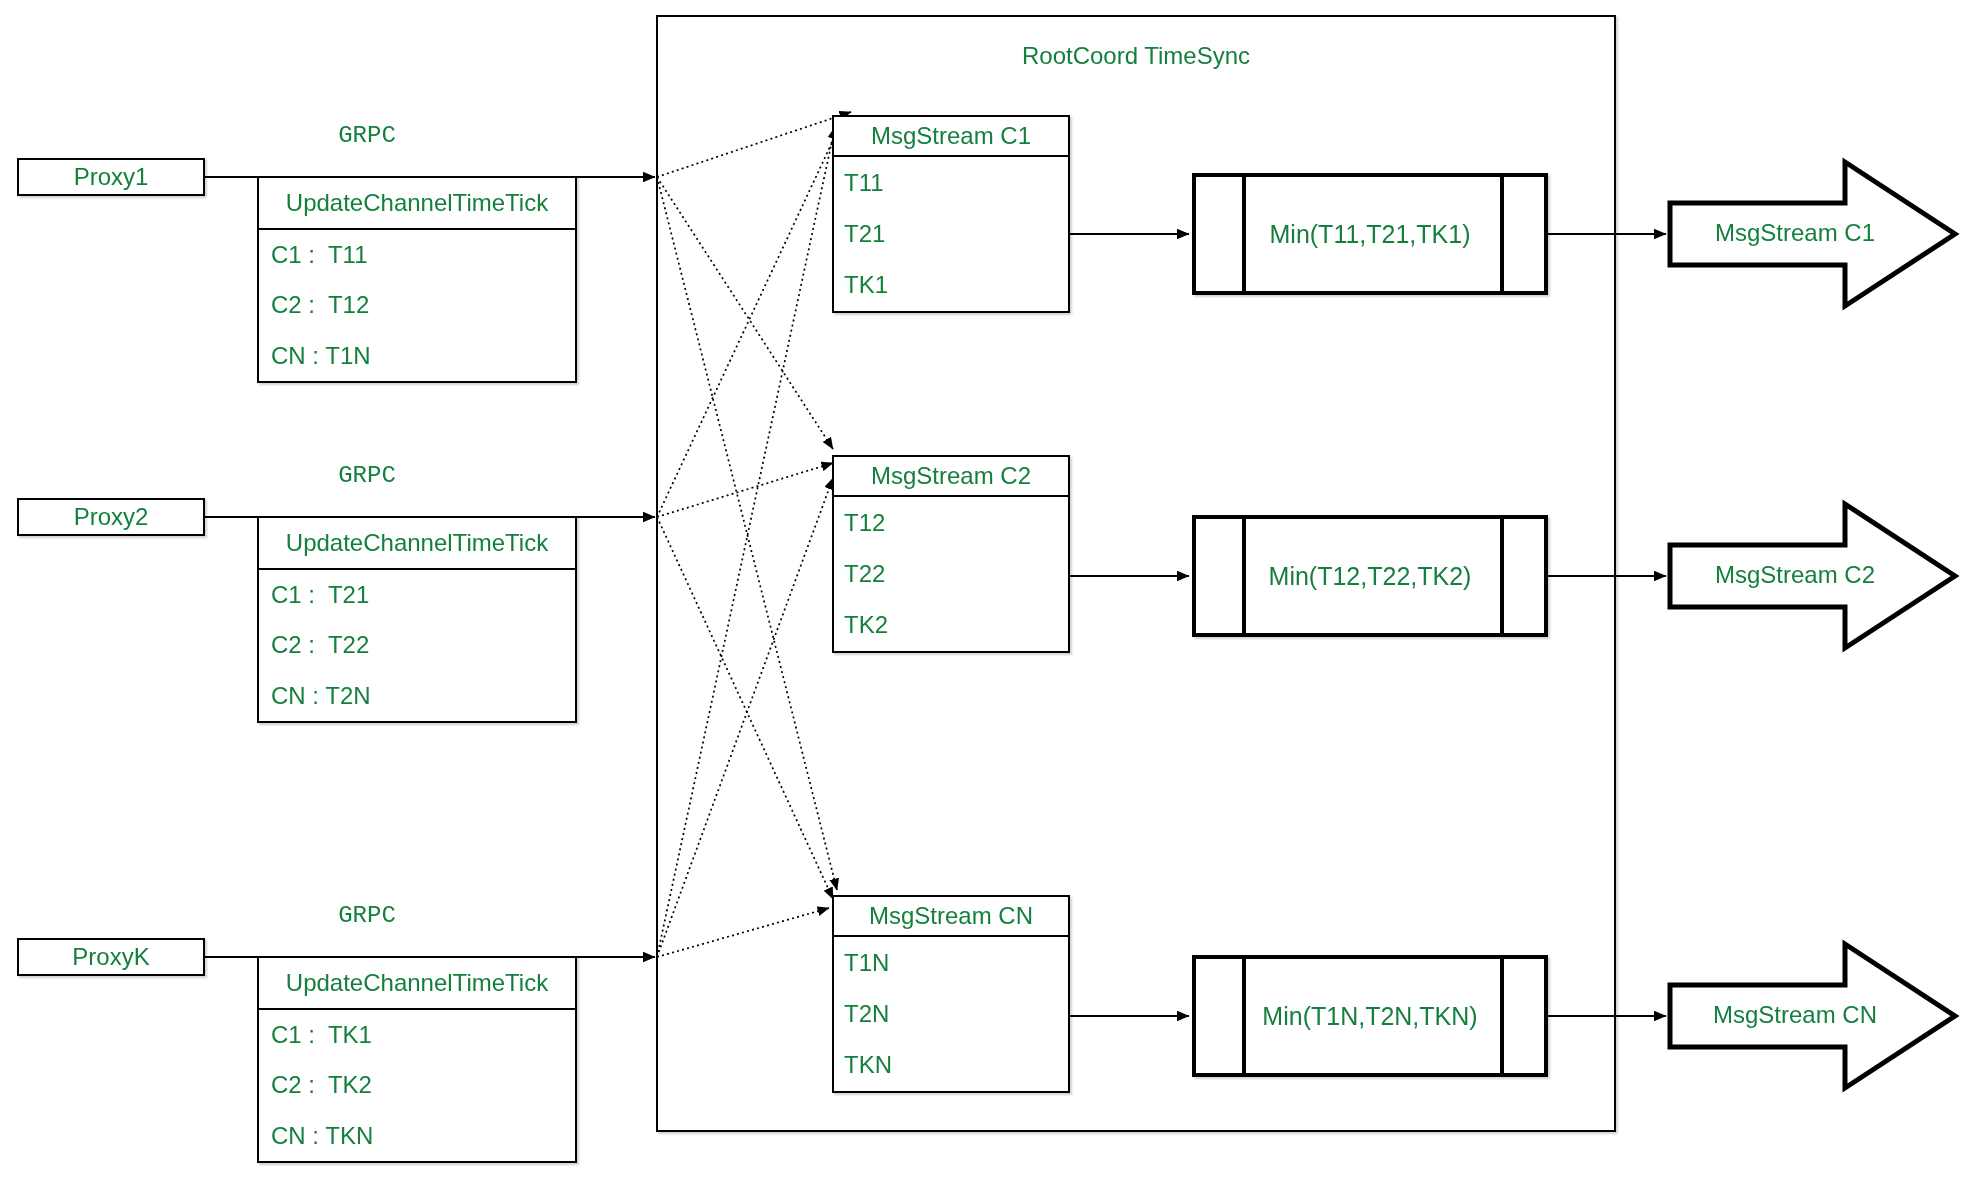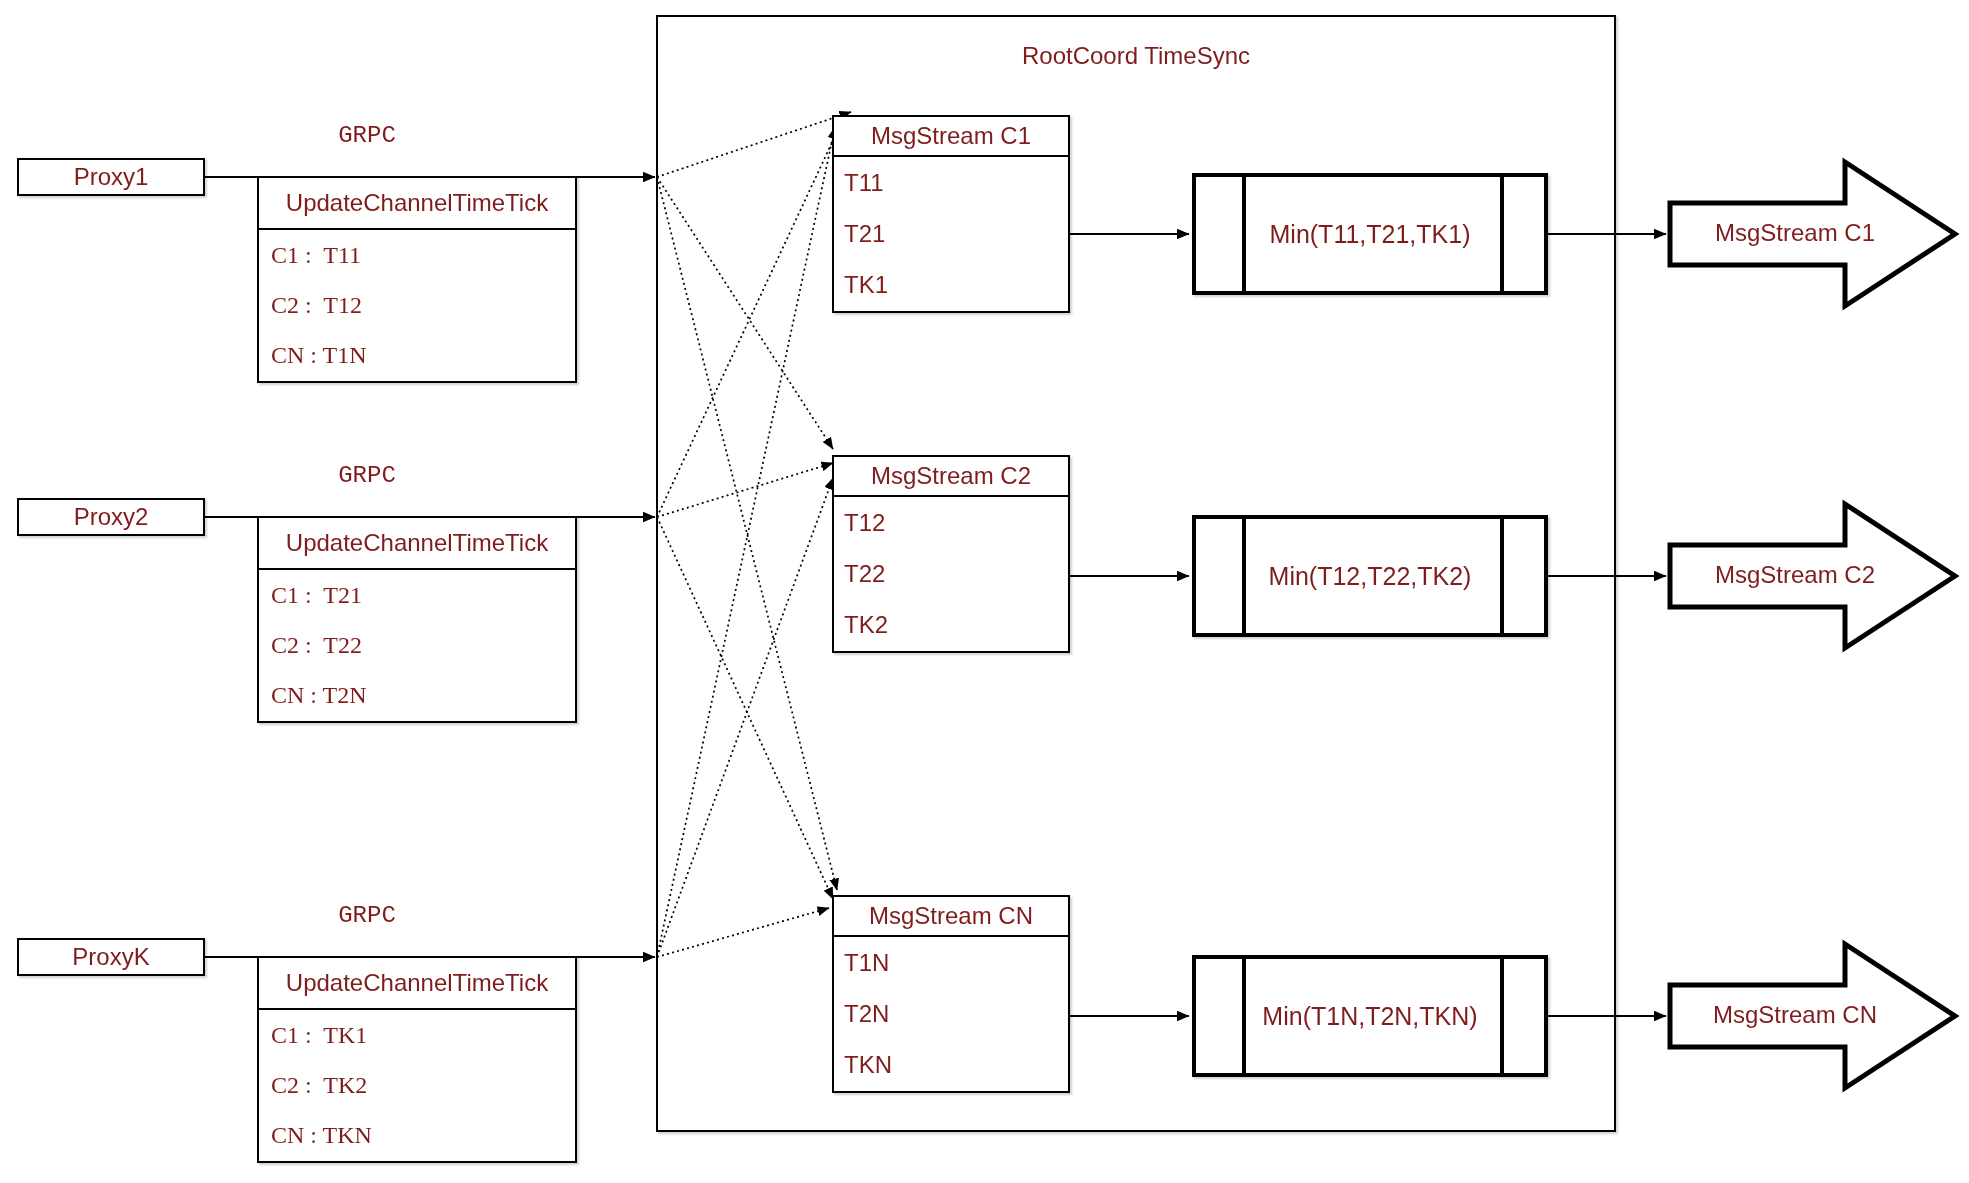--- a/index.html
+++ b/index.html
@@ -1,18 +1,18 @@
 <!DOCTYPE html>
 <html><head>
 <meta charset="utf-8">
 <style>
   html,body{margin:0;padding:0;background:#ffffff;}
   .canvas{
     position:relative;width:1969px;height:1183px;background:#ffffff;
-    font-family:"Liberation Sans",sans-serif;color:#7f1d1d;overflow:hidden;
+    font-family:"Liberation Sans",sans-serif;color:#15803d;overflow:hidden;
   }
   .layer{position:absolute;left:0;top:0;z-index:1;}
   .rootcoord{
     position:absolute;left:656px;top:15px;width:960px;height:1117px;
     border:2px solid #000;background:transparent;box-sizing:border-box;z-index:0;
     box-shadow:2px 2px 2px rgba(0,0,0,0.18);
   }
   .title{
     position:absolute;left:656px;top:42px;width:960px;text-align:center;
     font-size:24px;z-index:2;
@@ -33,21 +33,21 @@
   }
   .tbl .hdr{
     flex:none;border-bottom:2px solid #000;display:flex;align-items:center;
     justify-content:center;font-size:24px;white-space:pre;
   }
   .tbl .row{
     flex:1;display:flex;align-items:center;font-size:24px;white-space:pre;
   }
   .uctt{left:257px;width:320px;height:207px;}
   .uctt .hdr{height:50px;}
-  .uctt .row{padding-left:12px;font-family:Liberation Serif, serif;}
+  .uctt .row{padding-left:12px;}
   .mstbl{left:832px;width:238px;height:198px;}
   .mstbl .hdr{height:38px;}
   .mstbl .row{padding-left:10px;}
   .minbox{
     position:absolute;left:1192px;width:356px;height:122px;border:4px solid #000;
     border-radius:0;background:#fff;box-sizing:border-box;z-index:2;
     box-shadow:2px 2px 2px rgba(0,0,0,0.18);
   }
   .minbox .divider{position:absolute;top:0;bottom:0;width:4px;background:#000;}
   .minbox .d1{left:46px;}

